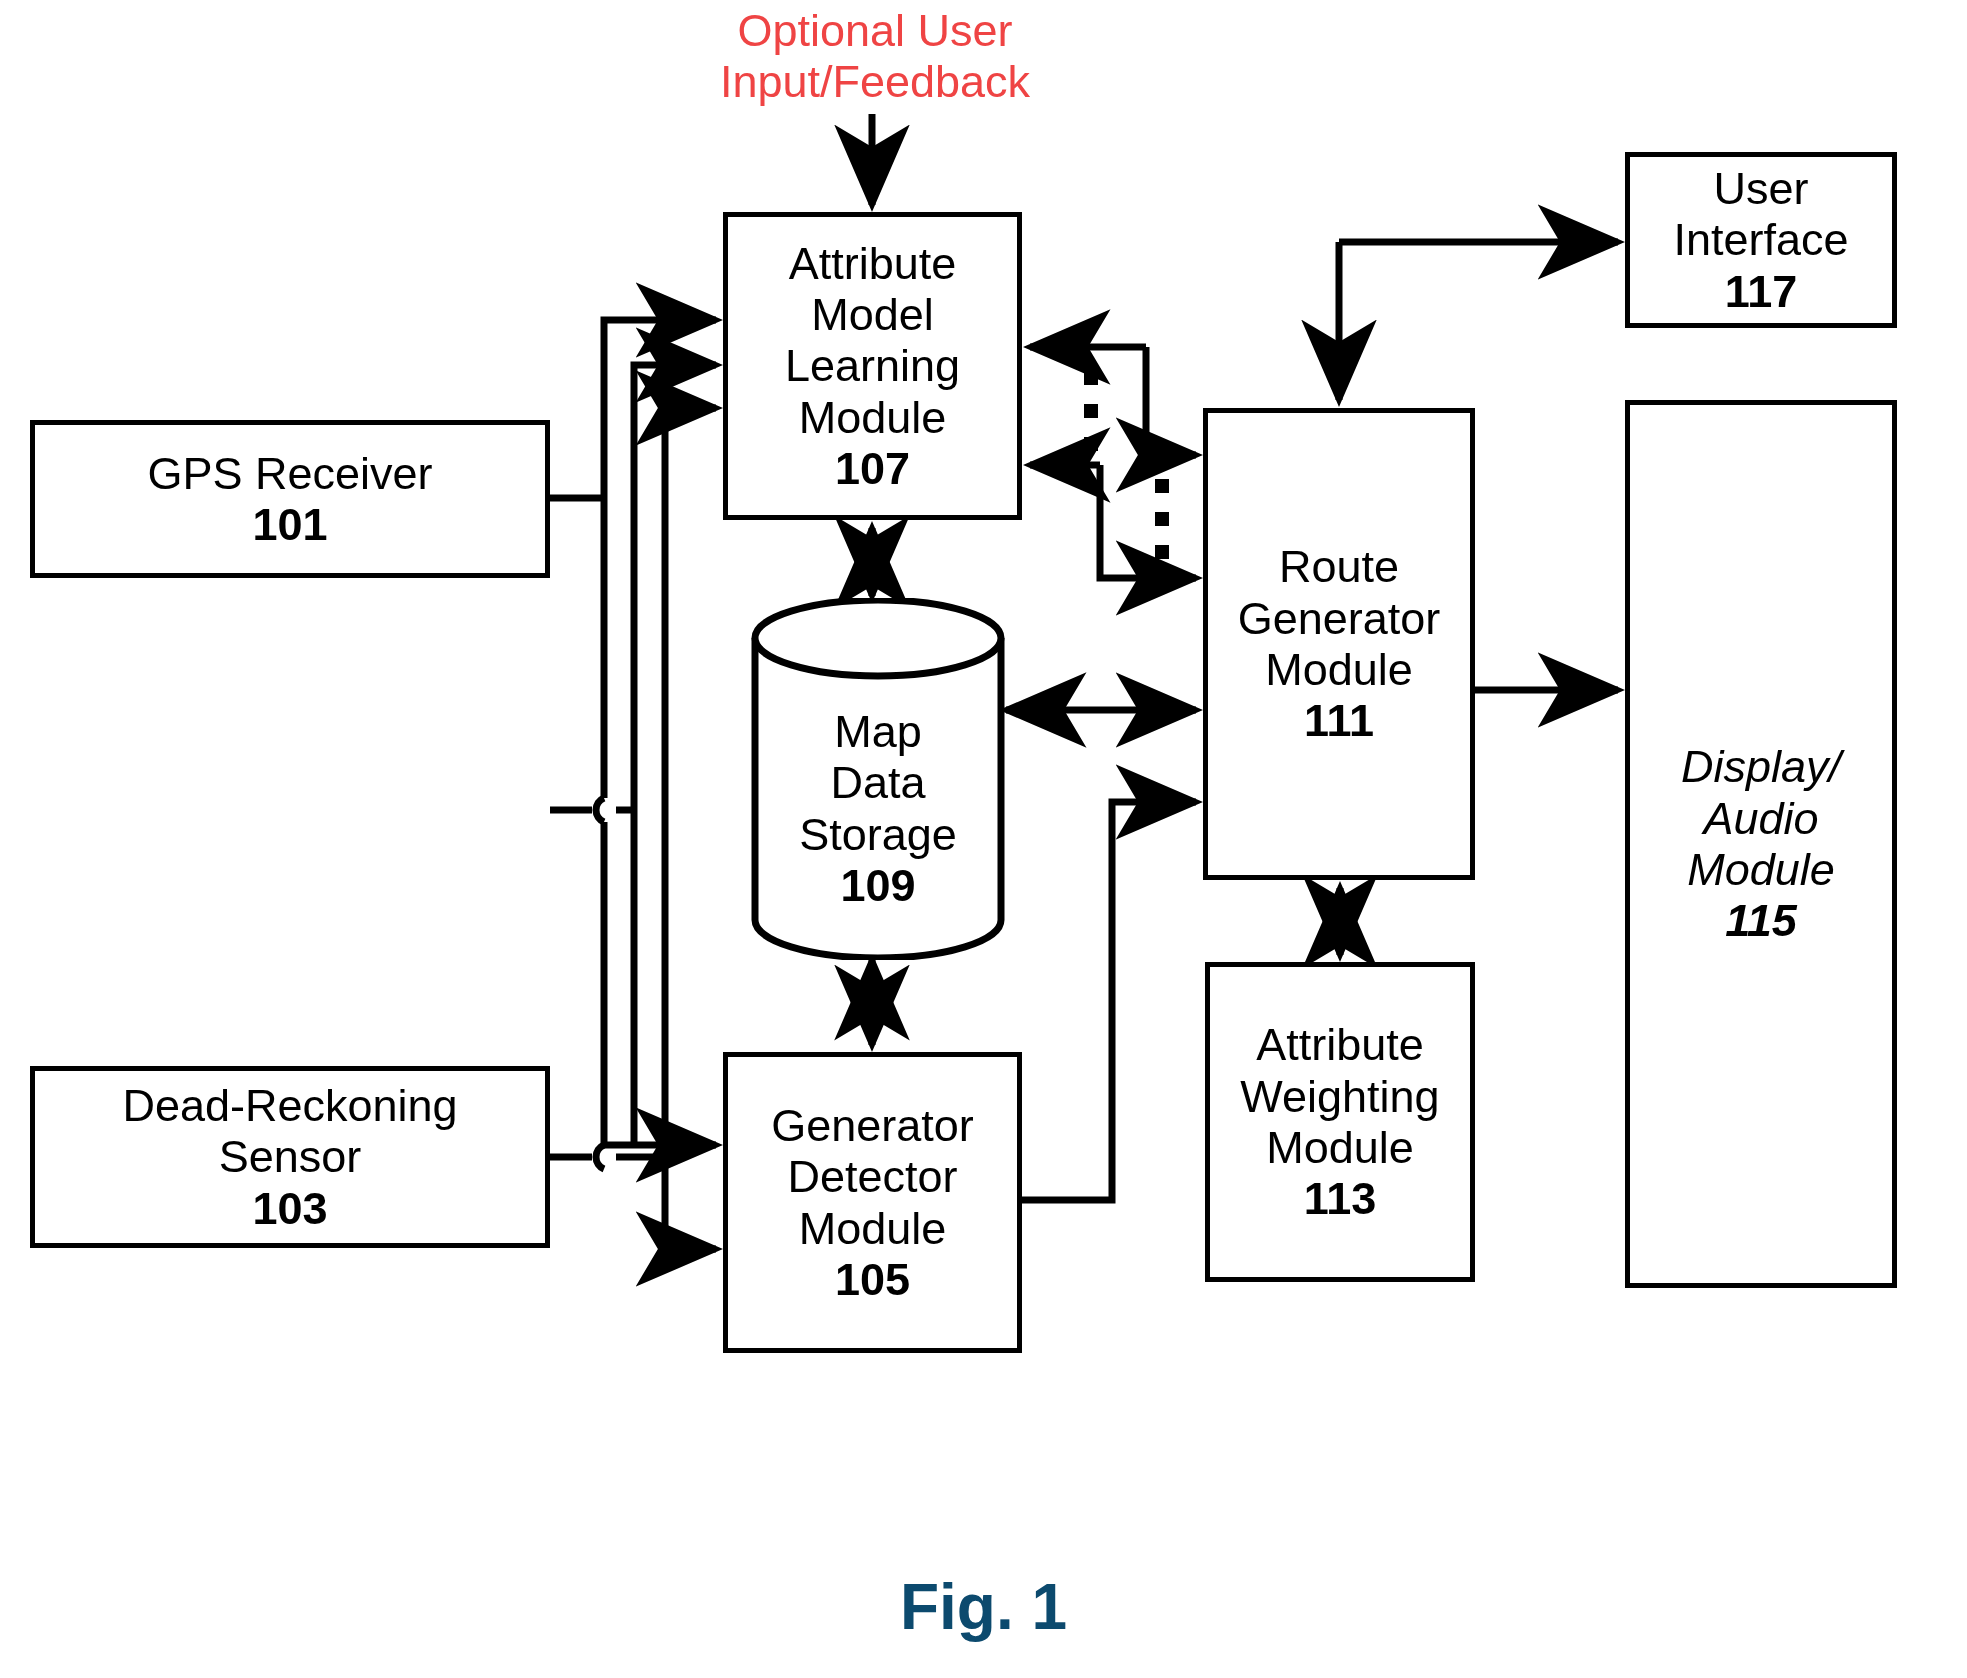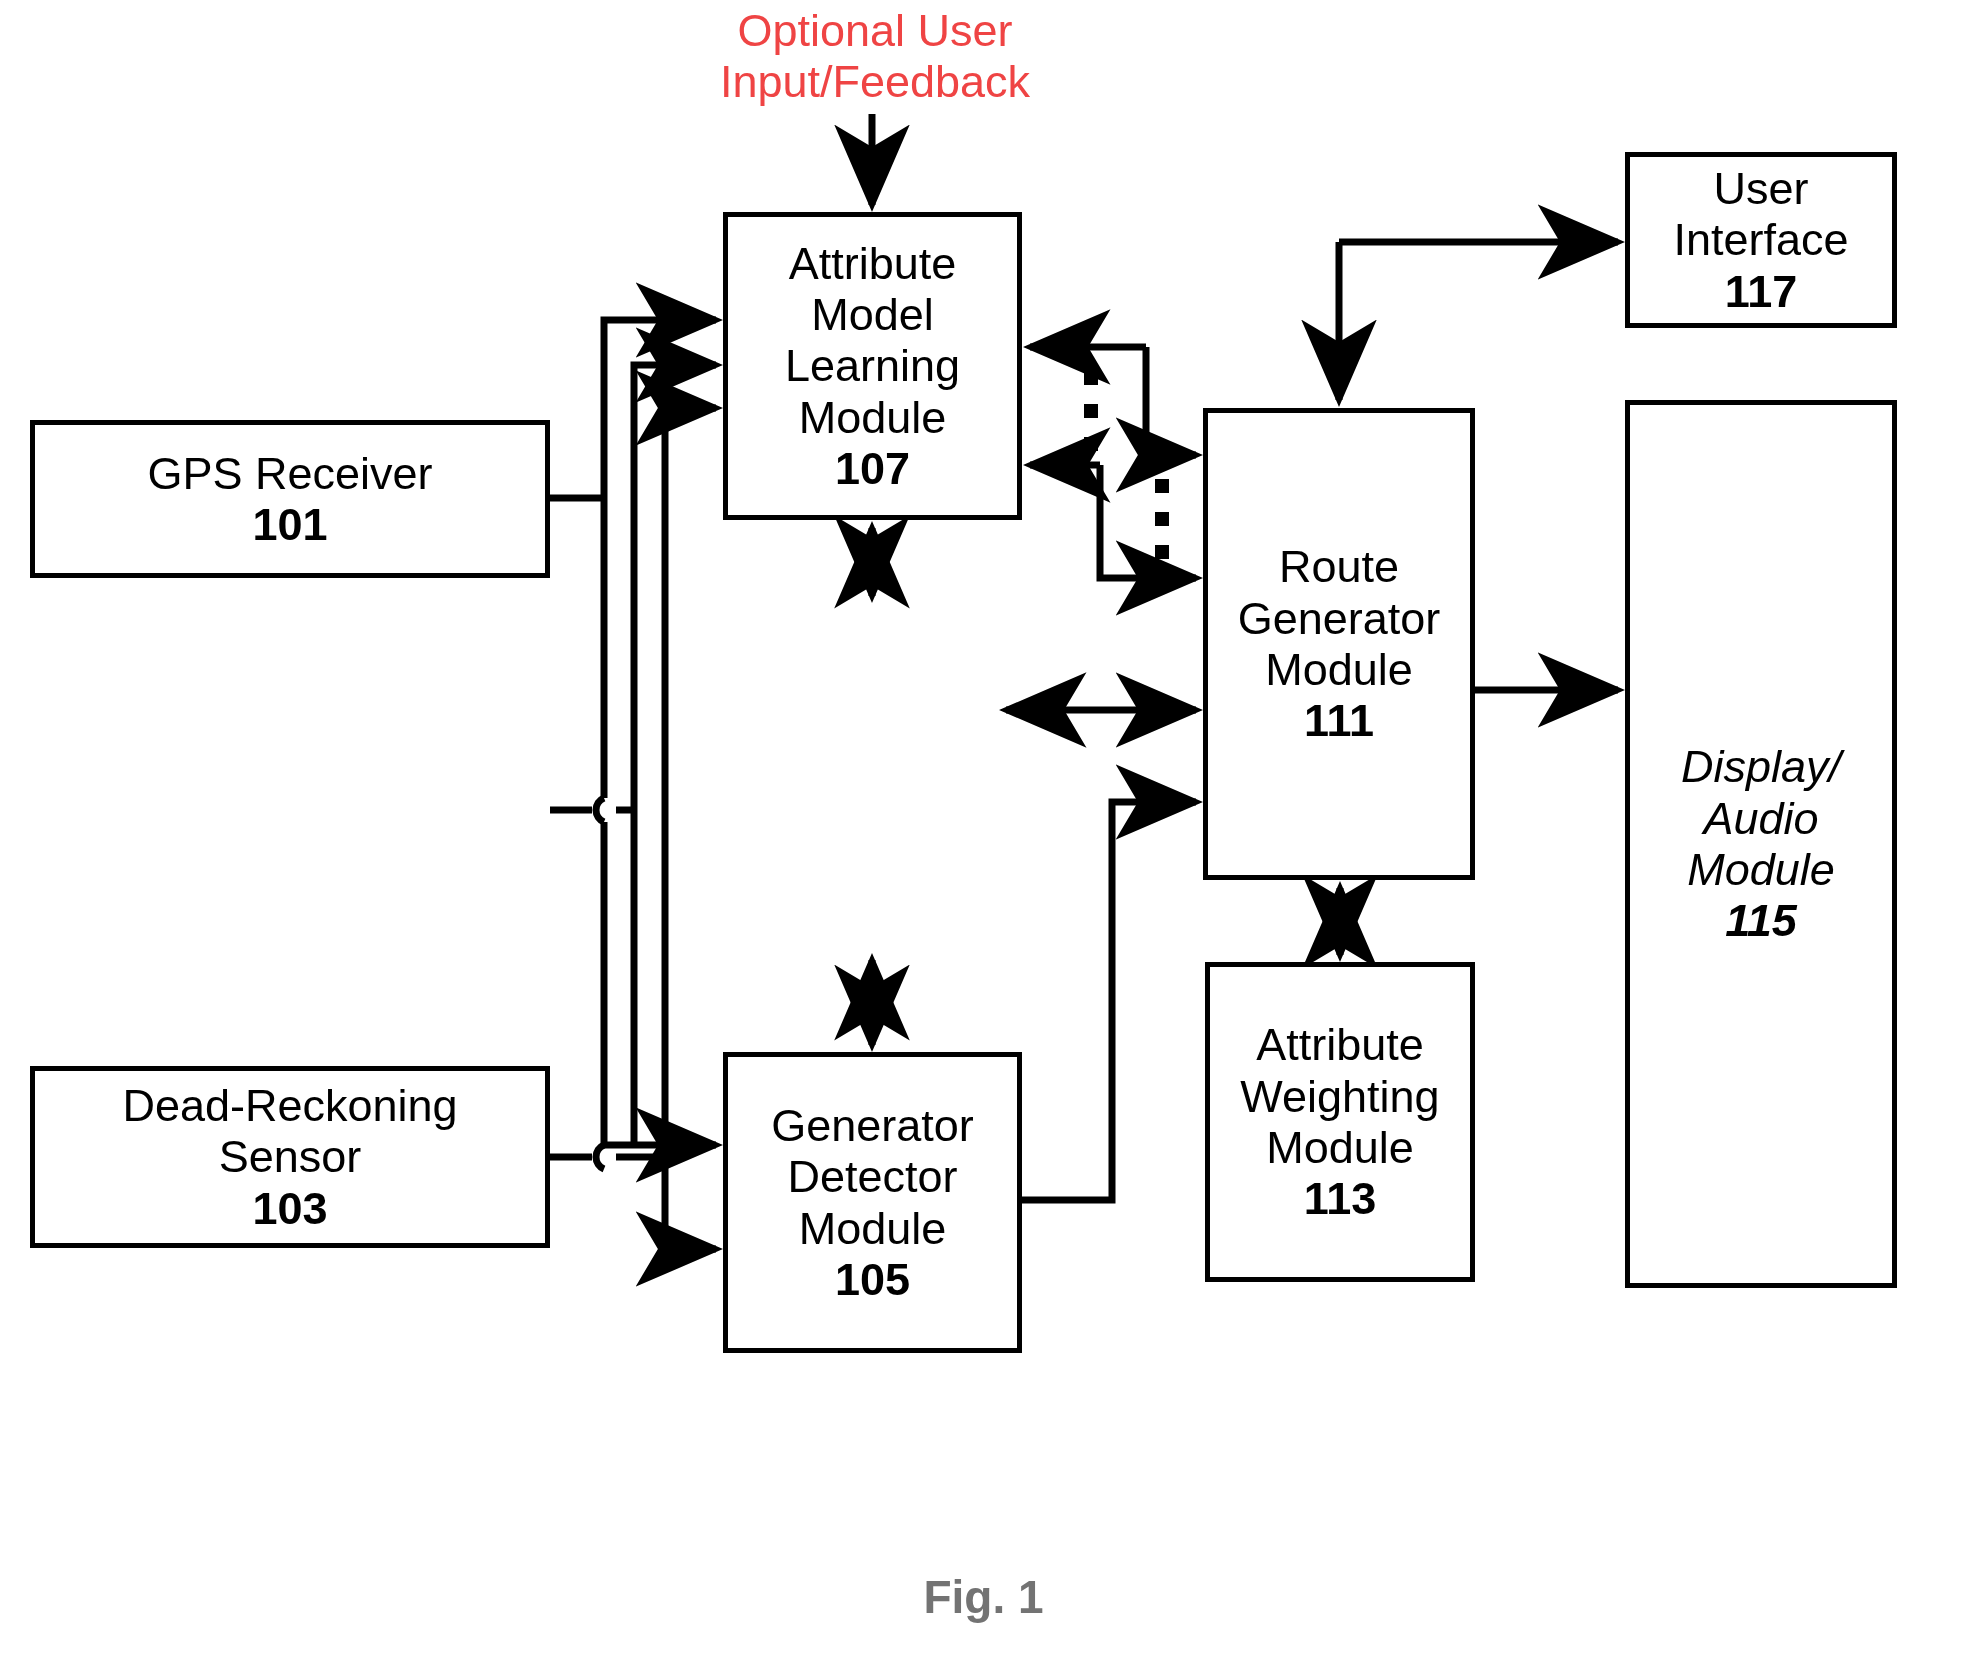--- a/index.html
+++ b/index.html
@@ -46,23 +46,23 @@
   .free-label {
     position: absolute;
     text-align: center;
     color: #ef4444;
     font-size: 45px;
     line-height: 1.14;
     white-space: pre-line;
   }
   .fig-caption {
     position: absolute;
-    font-size: 46px;
+    font-size: 64px;
     font-weight: bold;
-    color: #737373;
+    color: #0c4a6e;
     text-align: center;
     width: 100%;
     left: 0;
   }
   
   .cylinder {
     position: absolute;
     box-sizing: border-box;
   }
   .cylinder .cyl-svg {
@@ -179,20 +179,30 @@
   </div>
 
   <div class="node" style="left:723px; top:212px; width:299px; height:308px;">
     <span class="lines">Attribute
 Model
 Learning
 Module</span>
     <span class="ref">107</span>
   </div>
 
+  <div class="cylinder" style="left:750px; top:598px; width:256px; height:362px;">
+    <svg class="cyl-svg" width="256" height="362" viewBox="0 0 256 362">
+      <path d="M5,40 L5,322 A123,38 0 0 0 251,322 L251,40" fill="#fff" stroke="#000" stroke-width="7"></path>
+      <ellipse cx="128" cy="40" rx="123" ry="38" fill="#fff" stroke="#000" stroke-width="7"></ellipse>
+    </svg>
+    <div class="cyl-text" style="top:108px;">Map
+Data
+Storage</div>
+    <div class="cyl-text cyl-ref" style="top:262px;">109</div>
+  </div>
 
   <div class="node" style="left:723px; top:1052px; width:299px; height:301px;">
     <span class="lines">Generator
 Detector
 Module</span>
     <span class="ref">105</span>
   </div>
 
   <div class="node" style="left:1203px; top:408px; width:272px; height:472px;">
     <span class="lines">Route

